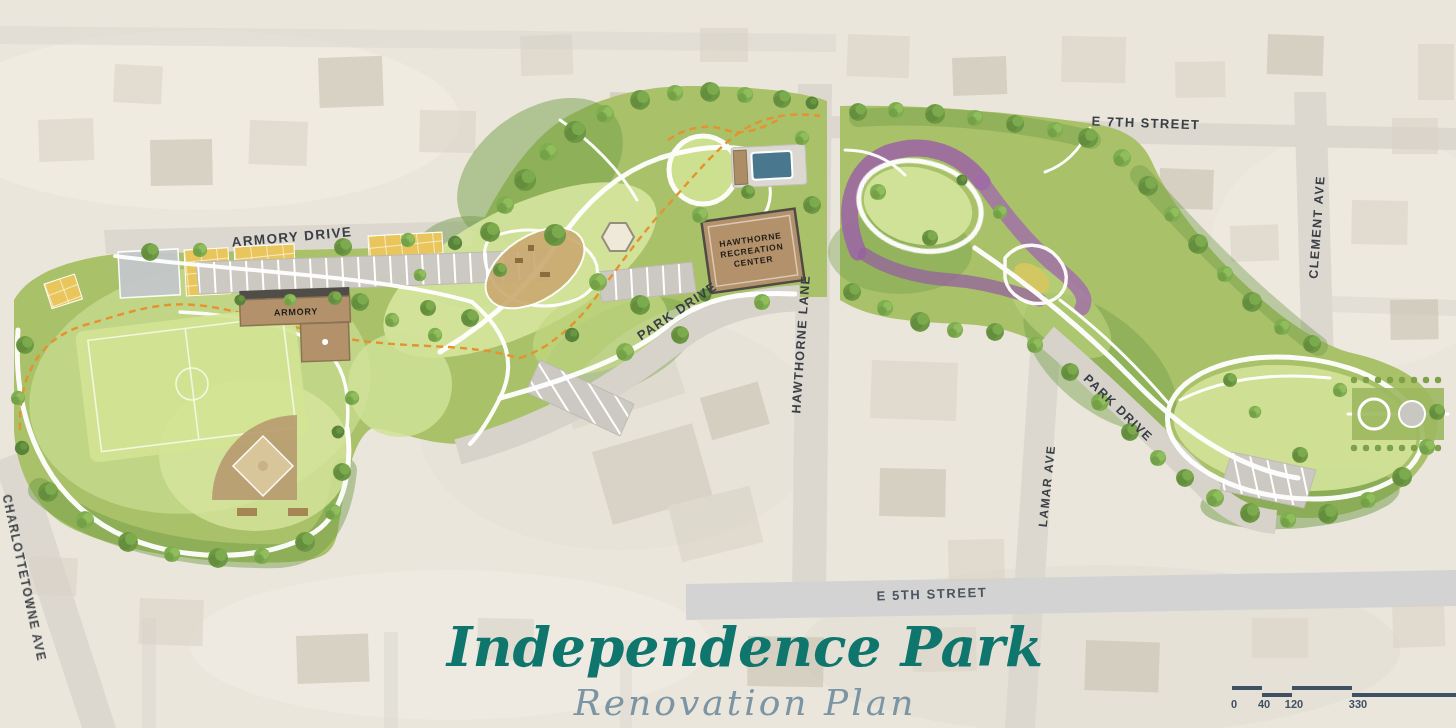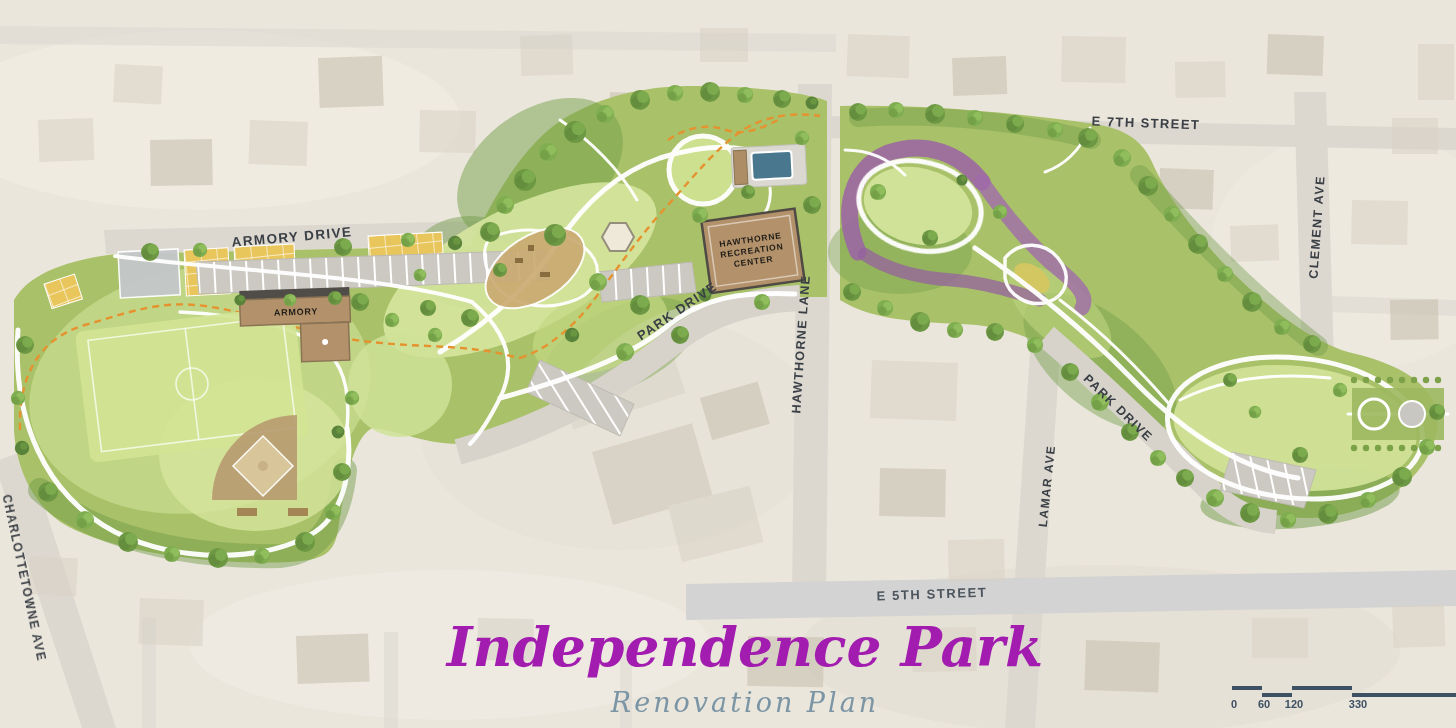--- a/index.html
+++ b/index.html
@@ -5,21 +5,21 @@
   html,body{margin:0;padding:0;background:#ebe6dc;}
   #stage{position:relative;width:1456px;height:728px;overflow:hidden;background:#ebe6dc;
          font-family:"Liberation Sans",sans-serif;}
   #art{position:absolute;left:0;top:0;}
   .label{position:absolute;font-family:"Liberation Sans",sans-serif;font-weight:bold;
          color:#3a3f45;white-space:nowrap;transform-origin:center;pointer-events:none;}
   .street{letter-spacing:1.4px;}
   .bldg{letter-spacing:.8px;color:#201d18;}
   .multiline{white-space:pre-line;text-align:center;line-height:1.3;}
   .title-main{position:absolute;font-family:"DejaVu Serif",serif;font-style:italic;font-weight:bold;
-         color:#a21caf;white-space:nowrap;transform:translate(-50%,-50%);}
+         color:#0f766e;white-space:nowrap;transform:translate(-50%,-50%);}
   .title-sub{position:absolute;font-family:"DejaVu Serif",serif;font-style:italic;
          color:#7b95a5;white-space:nowrap;letter-spacing:3px;transform:translate(-50%,-50%);}
   #scalebar{position:absolute;left:1232px;top:684px;width:224px;height:32px;}
   #scalebar .bar{position:absolute;height:4px;background:#3e5063;}
   #scalebar .tick{position:absolute;top:14px;font-size:11px;font-weight:bold;color:#3e5063;
          transform:translateX(-50%);font-family:"Liberation Sans",sans-serif;}
 </style>
 </head>
 <body>
 
@@ -392,26 +392,26 @@
 <div class="label street" style="left:1118px;top:408px;font-size:12.5px;transform:translate(-50%,-50%) rotate(44deg);">PARK DRIVE</div>
 
 <div class="label bldg" style="left:296px;top:312px;font-size:9px;transform:translate(-50%,-50%) rotate(-2deg);">ARMORY</div>
 
 <div class="label bldg multiline" style="left:752px;top:251px;font-size:8.5px;transform:translate(-50%,-50%) rotate(-8deg);">HAWTHORNE
 RECREATION
 CENTER</div>
 
 <div class="title-main" style="left:745px;top:646px;font-size:55px;">Independence Park</div>
 
-<div class="title-sub" style="left:745px;top:702px;font-size:27px;">Renovation Plan</div>
+<div class="title-sub" style="left:745px;top:702px;font-size:36px;">Renovation Plan</div>
 
 <div id="scalebar">
   <div class="bar" style="left:0;top:2px;width:30px;"></div>
   <div class="bar" style="left:30px;top:9px;width:30px;"></div>
   <div class="bar" style="left:60px;top:2px;width:60px;"></div>
   <div class="bar" style="left:120px;top:9px;width:108px;"></div>
   <div class="tick" style="left:2px;">0</div>
-  <div class="tick" style="left:32px;">60</div>
+  <div class="tick" style="left:32px;">40</div>
   <div class="tick" style="left:62px;">120</div>
   <div class="tick" style="left:126px;">330</div>
 </div>
 
 </div>
 
 </body></html>

